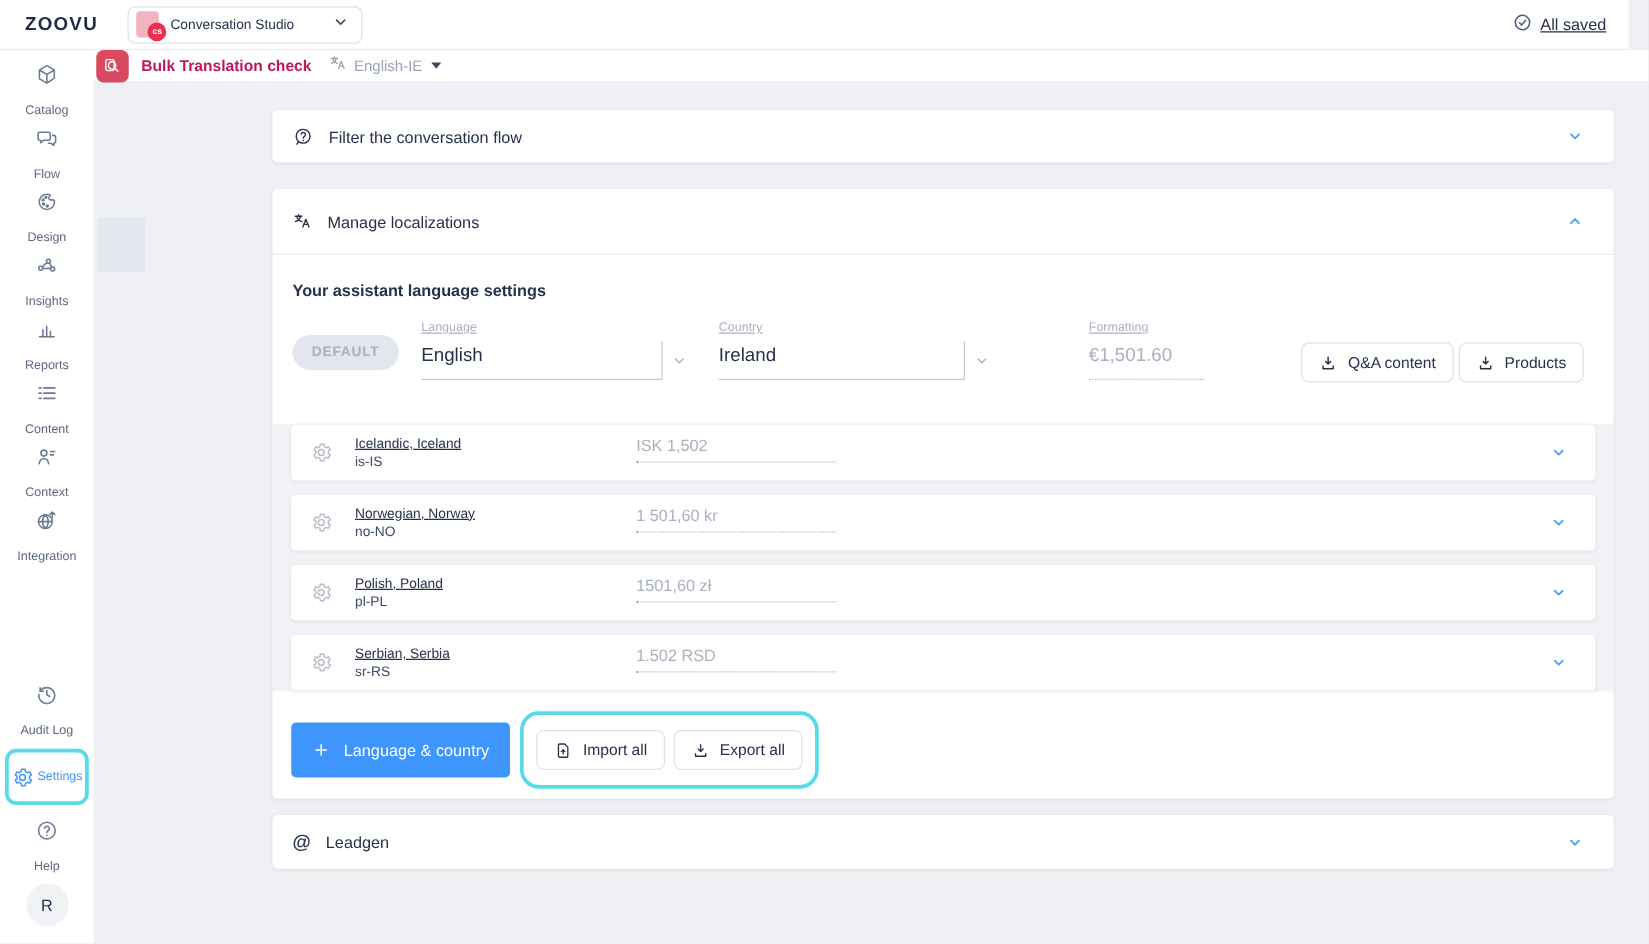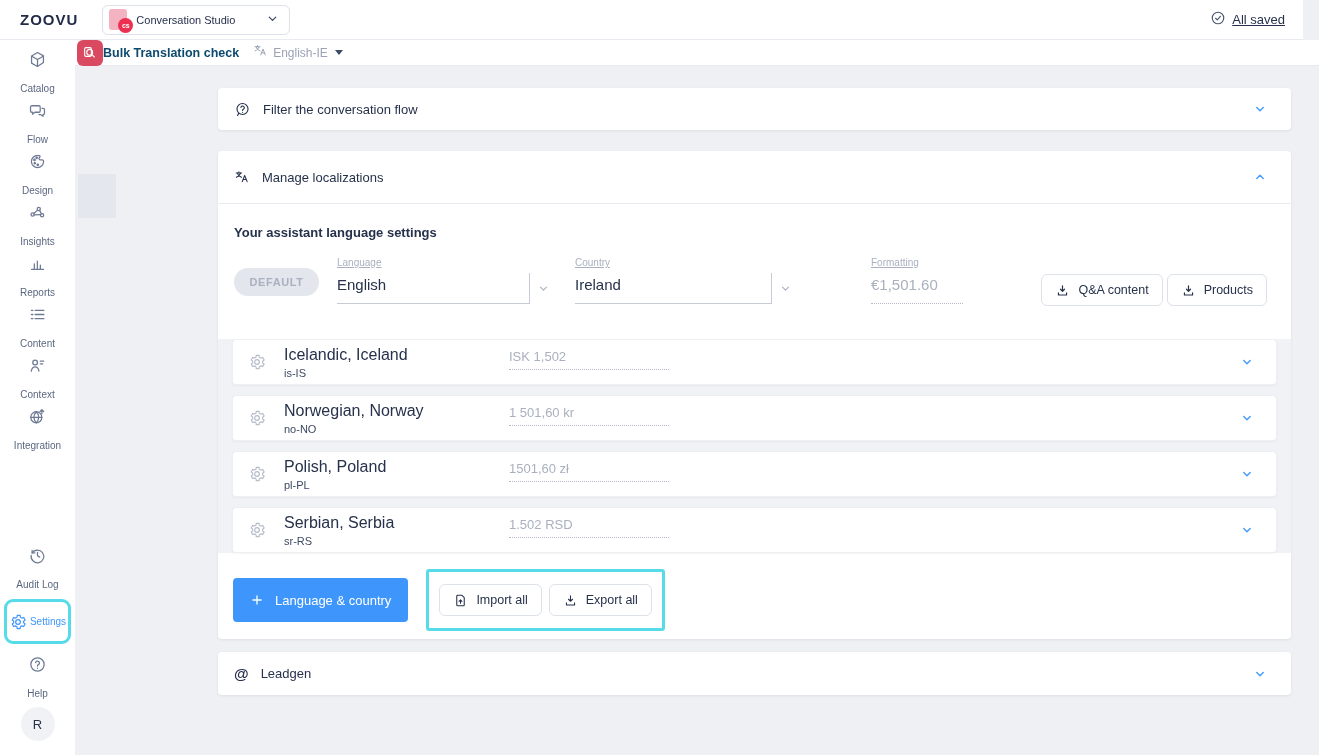--- a/index.html
+++ b/index.html
@@ -52,21 +52,21 @@
   .avatar { width:34px; height:34px; border-radius:50%; background:#f0f2f5;
     display:flex; align-items:center; justify-content:center; font-size:13px;
     color:#26314b; margin-top:9px; cursor:pointer; }
   
   .header2 {
     position:absolute; top:40px; left:75px; right:0; height:26px; background:#fff;
     border-bottom:1px solid #e7eaf0; display:flex; align-items:center; z-index:3;
   }
   .bt-icon { width:26px; height:26px; margin-left:2px; border-radius:6px; background:#d94a61;
     display:flex; align-items:center; justify-content:center; color:#fff; flex:0 0 auto; }
-  .bt-title { margin-left:0; font-weight:bold; font-size:12.5px; color:#0c4a6e; }
+  .bt-title { margin-left:10px; font-weight:bold; font-size:12.5px; color:#be185d; }
   .locale { display:flex; align-items:center; gap:5px; margin-left:14px; cursor:pointer; }
   .locale .ic { color:#9aa3b5; }
   .locale-label { font-size:12px; color:#9aa3b5; }
   .caret { width:0; height:0; border-left:4.5px solid transparent;
     border-right:4.5px solid transparent; border-top:5px solid #3d4a63; margin-left:2px; }
   
   .content { position:absolute; top:66px; left:75px; right:0; bottom:0; background:#eef0f3; }
   .artifact { position:absolute; left:3px; top:108px; width:38px; height:44px; background:#e4e7ed; }
   .cards { position:absolute; left:143px; top:22px; width:1073px; }
   .card { background:#fff; border-radius:4px; box-shadow:0 1px 3px rgba(35,45,70,.08); }
@@ -102,32 +102,32 @@
     color:#26314b; cursor:pointer; white-space:nowrap; }
   .btn-outline .ic { display:flex; color:#26314b; }
   
   .lang-zone { margin-top:33px; background:#f1f2f6; padding:0 14px; }
   .lang-row { position:relative; height:46px; background:#fff; border:1px solid #edeff3;
     border-radius:4px; box-shadow:0 1px 2px rgba(40,50,70,.05); margin-bottom:10px;
     display:flex; align-items:center; padding:0 22px 0 15px; }
   .lang-row:last-child { margin-bottom:0; }
   .row-gear { color:#b6bdc9; display:flex; cursor:pointer; }
   .row-names { margin-left:18px; }
-  .row-name { font-size:16px; color:#26314b; }
+  .row-name { font-size:11px; color:#26314b;text-decoration:underline; }
   .row-code { font-size:11px; color:#3d4a63; margin-top:3px; }
   .row-format { position:absolute; left:276px; top:9px; }
   .row-format-value { font-size:13px; color:#a9b0bf; }
   .row-format-line { width:160px; border-bottom:1.5px dotted #b4bac7; margin-top:5px; }
   .row-chev { margin-left:auto; display:flex; cursor:pointer; }
   
   .actions-row { display:flex; align-items:center; margin:14px 0 0 15px; height:66px; }
   .btn-primary { height:44px; background:#3e96fc; border-radius:4px; color:#fff; font-size:13px;
     display:flex; align-items:center; gap:11px; padding:0 17px; cursor:pointer; }
   .btn-primary .ic { display:flex; color:#fff; }
-  .hl-box { margin-left:18px; border:3px solid #57dbe8; border-radius:3px; background:#fff;
+  .hl-box { margin-left:8px; border:3px solid #57dbe8; border-radius:15px; background:#fff;
     padding:12px 10px; display:flex; gap:7px; }
   .mt13 { margin-top:13px; }
   .at-glyph { font-size:15px; font-weight:bold; color:#26314b; }
 </style>
 </head>
 <body>
 
 <div class="page">
 
   <div class="topbar">

